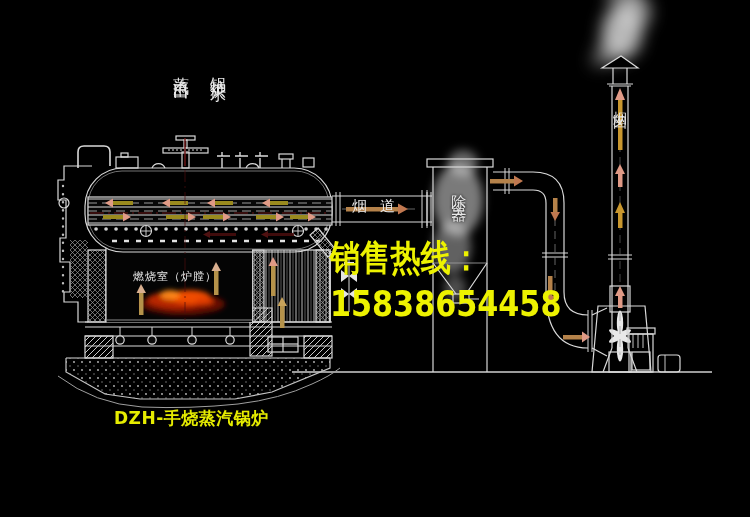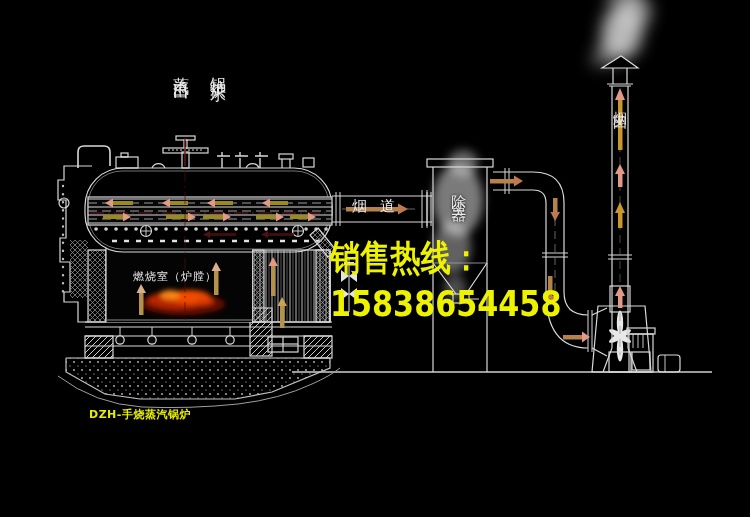--- a/index.html
+++ b/index.html
@@ -9,21 +9,21 @@
   .lbl{position:absolute;color:#e9e9e9;white-space:nowrap;line-height:1.18;}
   .vert{writing-mode:vertical-rl;text-orientation:upright;}
   .lbl-steam{left:171px;top:64px;font-size:16px;letter-spacing:3px;}
   .lbl-feed{left:208px;top:64px;font-size:16px;letter-spacing:3px;}
   .lbl-flue{left:352px;top:198px;font-size:15px;letter-spacing:13px;}
   .lbl-dust{left:449px;top:182px;font-size:15px;letter-spacing:7px;text-shadow:0 0 3px #000;}
   .lbl-chimney{left:612px;top:100px;font-size:14px;letter-spacing:4px;}
   .lbl-comb{left:133px;top:271px;font-size:11px;letter-spacing:1px;}
   .hotline{position:absolute;left:330px;top:234px;font-size:36px;font-weight:bold;
            color:#edf200;transform:scaleX(.84);transform-origin:left top;letter-spacing:0;}
-  .prod-title{position:absolute;left:89px;top:407px;font-size:11px;font-weight:bold;
+  .prod-title{position:absolute;left:114px;top:407px;font-size:17px;font-weight:bold;
            color:#e6ec00;letter-spacing:.5px;}
 </style>
 </head>
 <body>
 
 <div id="stage">
 
   <svg width="750" height="517" viewBox="0 0 750 517">
     <defs>
       <pattern id="diagHatch" width="6" height="6" patternUnits="userSpaceOnUse">

